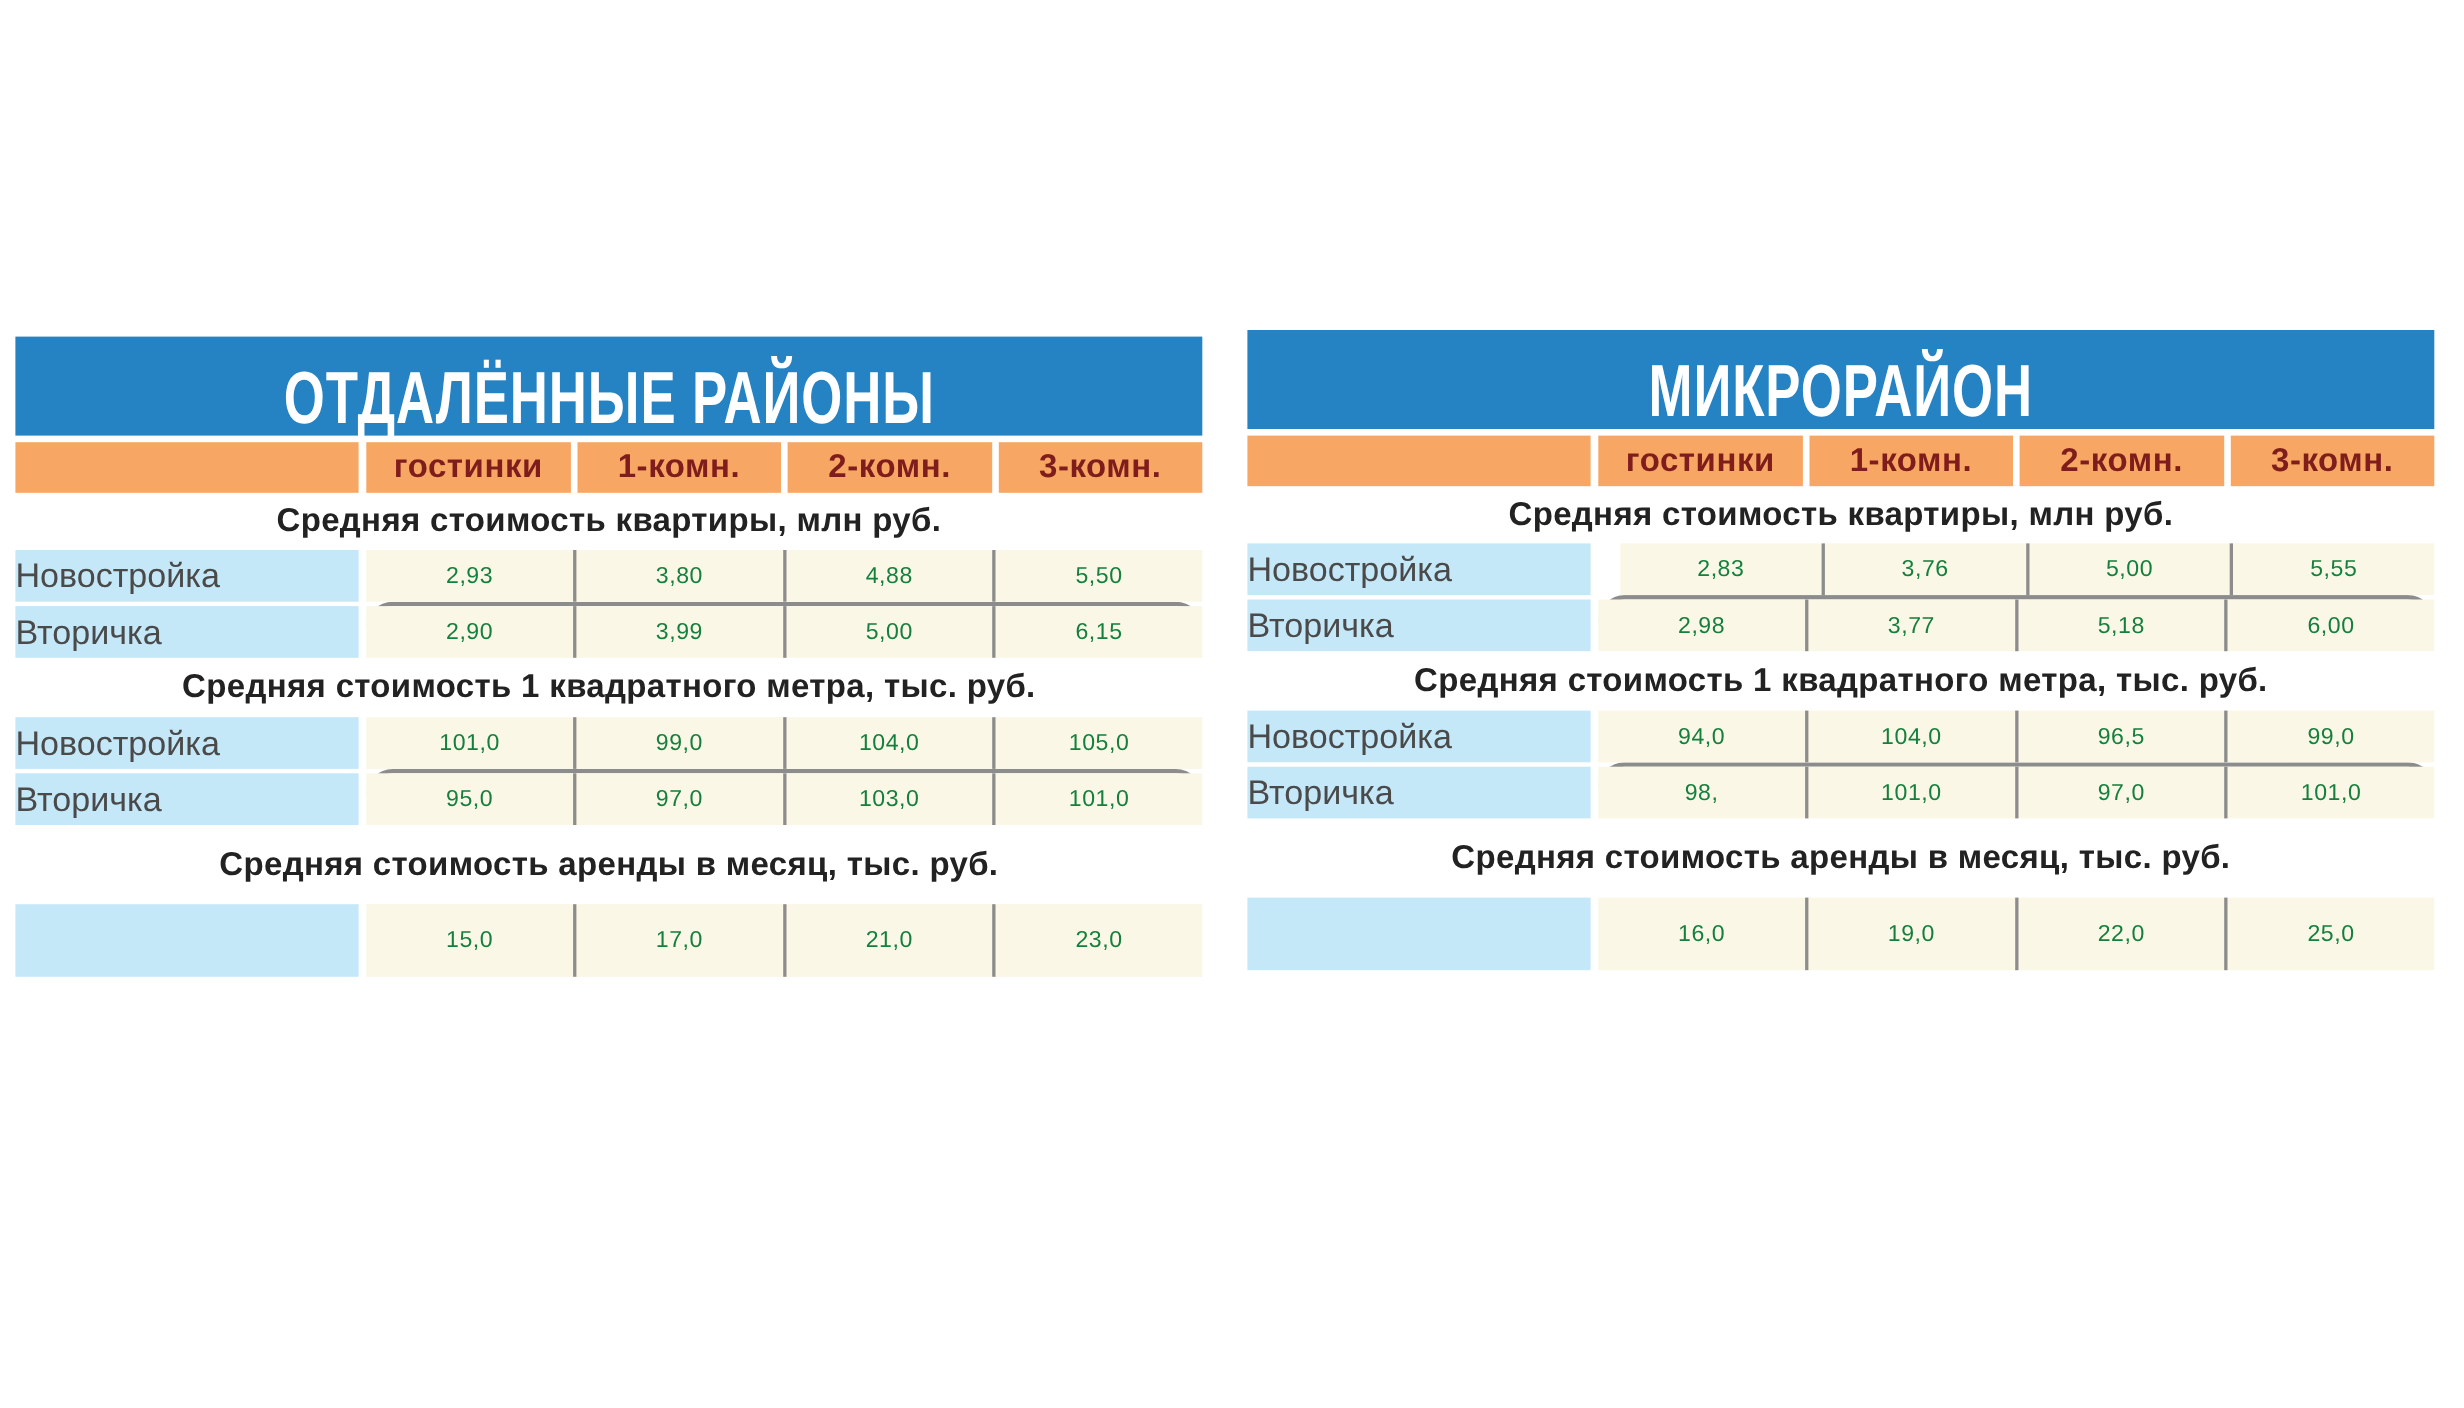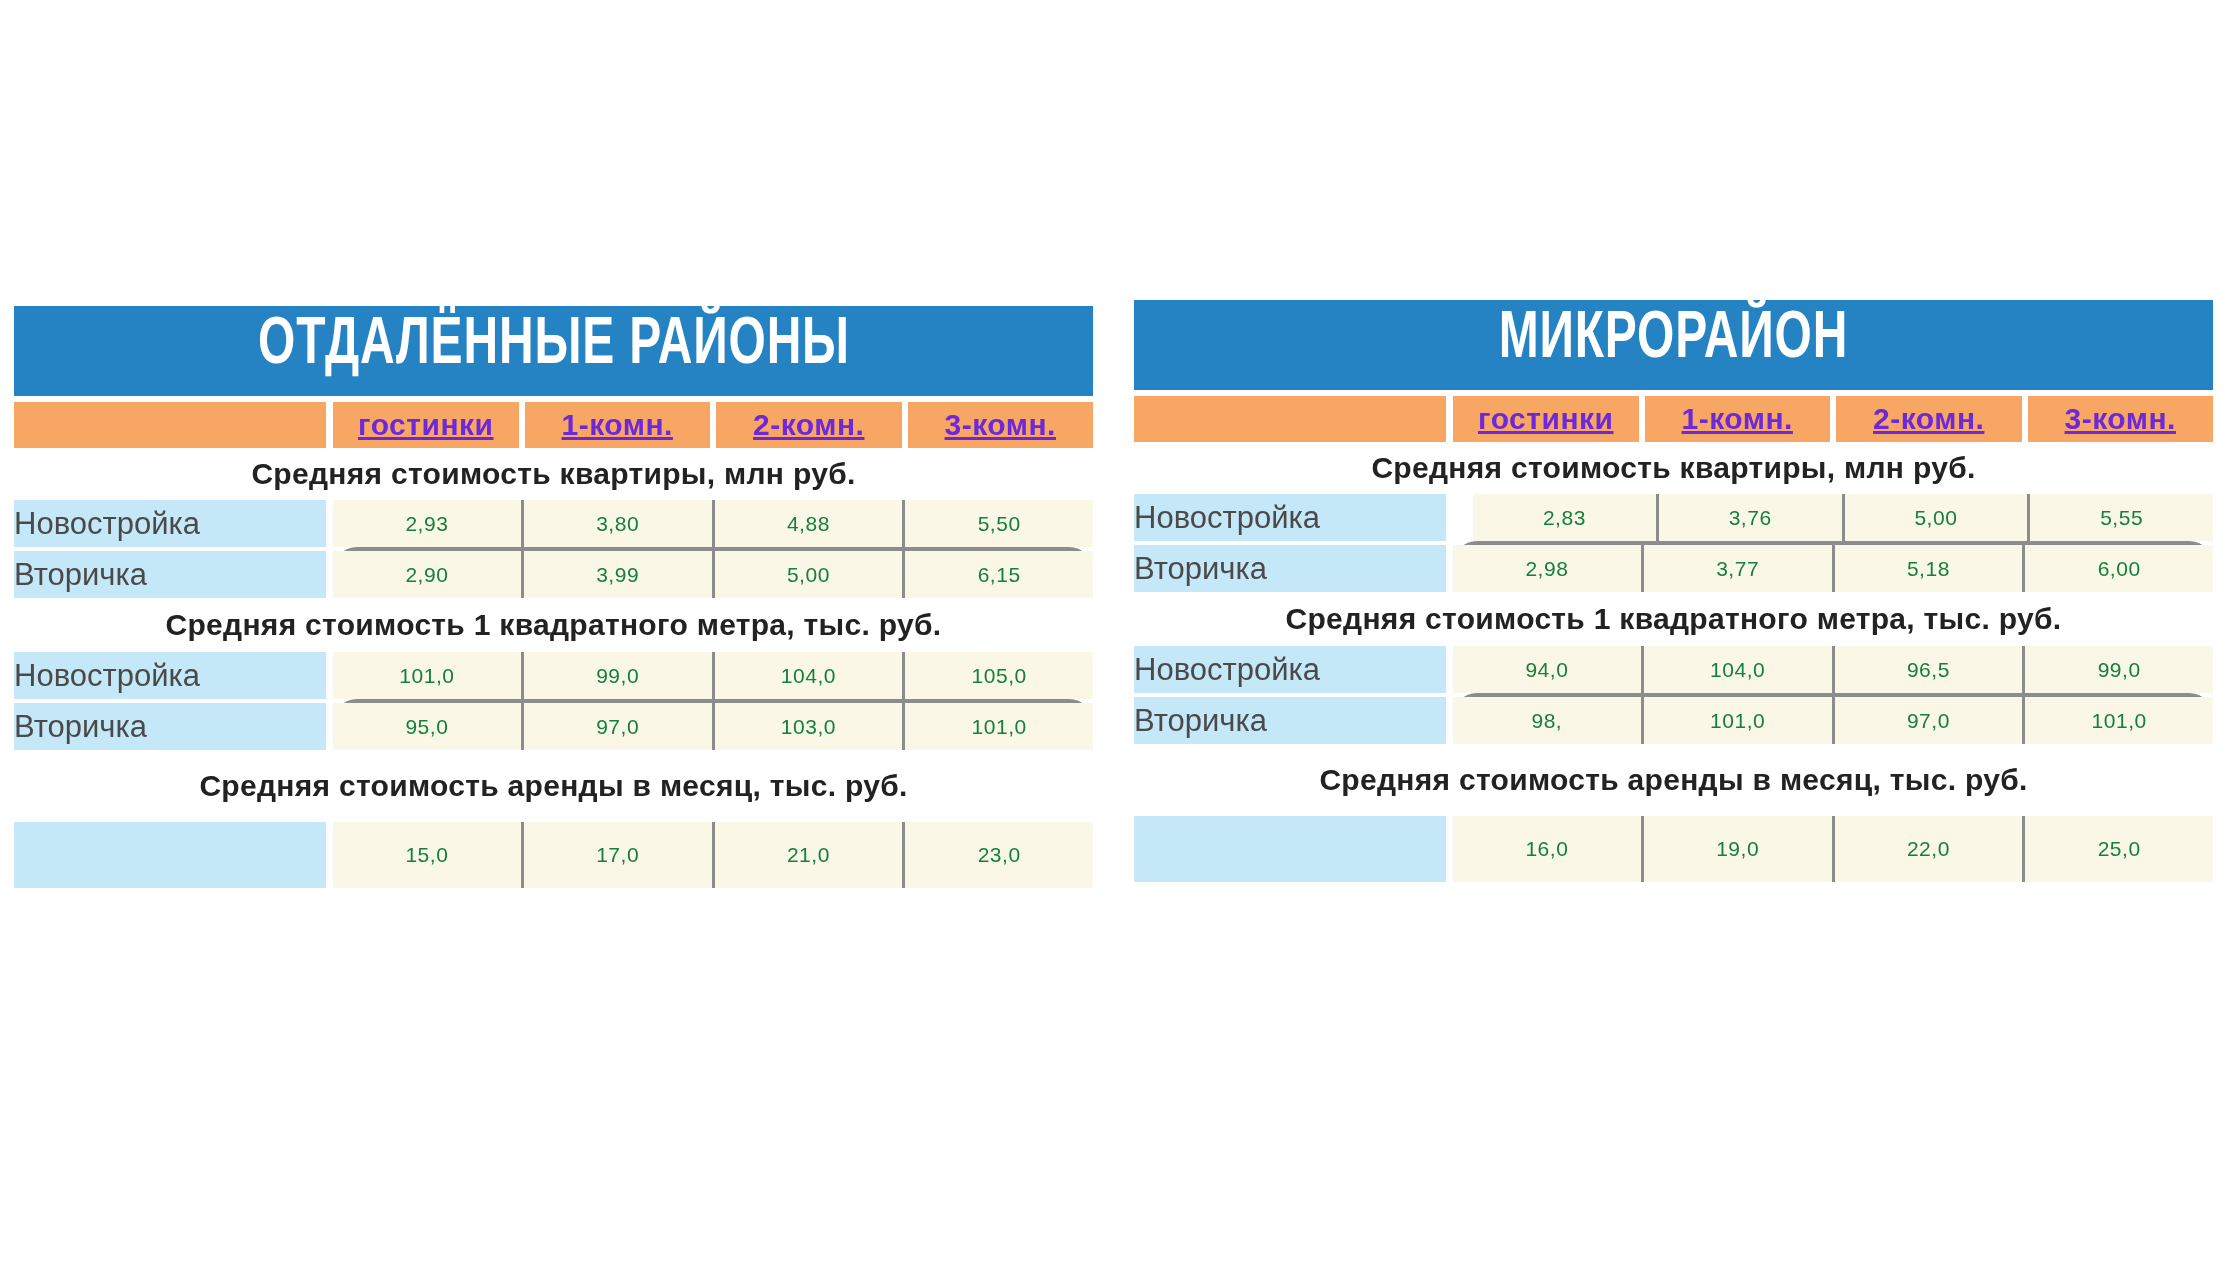--- a/index.html
+++ b/index.html
@@ -6,35 +6,35 @@
   body{
     width:2240px;height:1280px;background:#ffffff;position:relative;overflow:hidden;
     font-family:"Liberation Sans",sans-serif;
   }
   #tables{position:absolute;inset:0;}
   .table-card{position:absolute;width:1079px;display:flex;flex-direction:column;}
   .table-card:nth-child(1){left:14px;top:306px;}
   .table-card:nth-child(2){left:1134px;top:300px;}
 
   .title-bar{
-    height:90px;background:#2583c4;display:flex;align-items:flex-start;justify-content:center;
+    height:90px;background:#2583c4;display:flex;align-items:flex-end;justify-content:center;
     margin-bottom:6px;
   }
   .title-text{
     color:#ffffff;font-size:60px;font-weight:700;white-space:nowrap;
     display:inline-block;transform:scale(0.80,1.12);letter-spacing:1px;
   }
 
   .col-header{height:46px;display:flex;}
   .col-empty{width:312px;background:#f7a763;}
   .col-gap,.body-gap{width:7px;}
   .col-cells{flex:1;display:flex;}
   .col-cell{
     flex:1;background:#f7a763;display:flex;align-items:center;justify-content:center;
-    font-size:30px;font-weight:700;color:#6d28d9;letter-spacing:0.5px;text-decoration:underline;
+    font-size:30px;font-weight:700;color:#7f1d1d;letter-spacing:0.5px;
   }
   .col-cell + .col-cell{margin-left:6px;}
 
   .section-title{
     display:flex;align-items:center;justify-content:center;
     font-size:30px;font-weight:700;color:#222222;letter-spacing:0.3px;
   }
   .section-body{display:flex;}
   .labels{width:312px;display:flex;flex-direction:column;gap:4px;}
   .label-cell{

